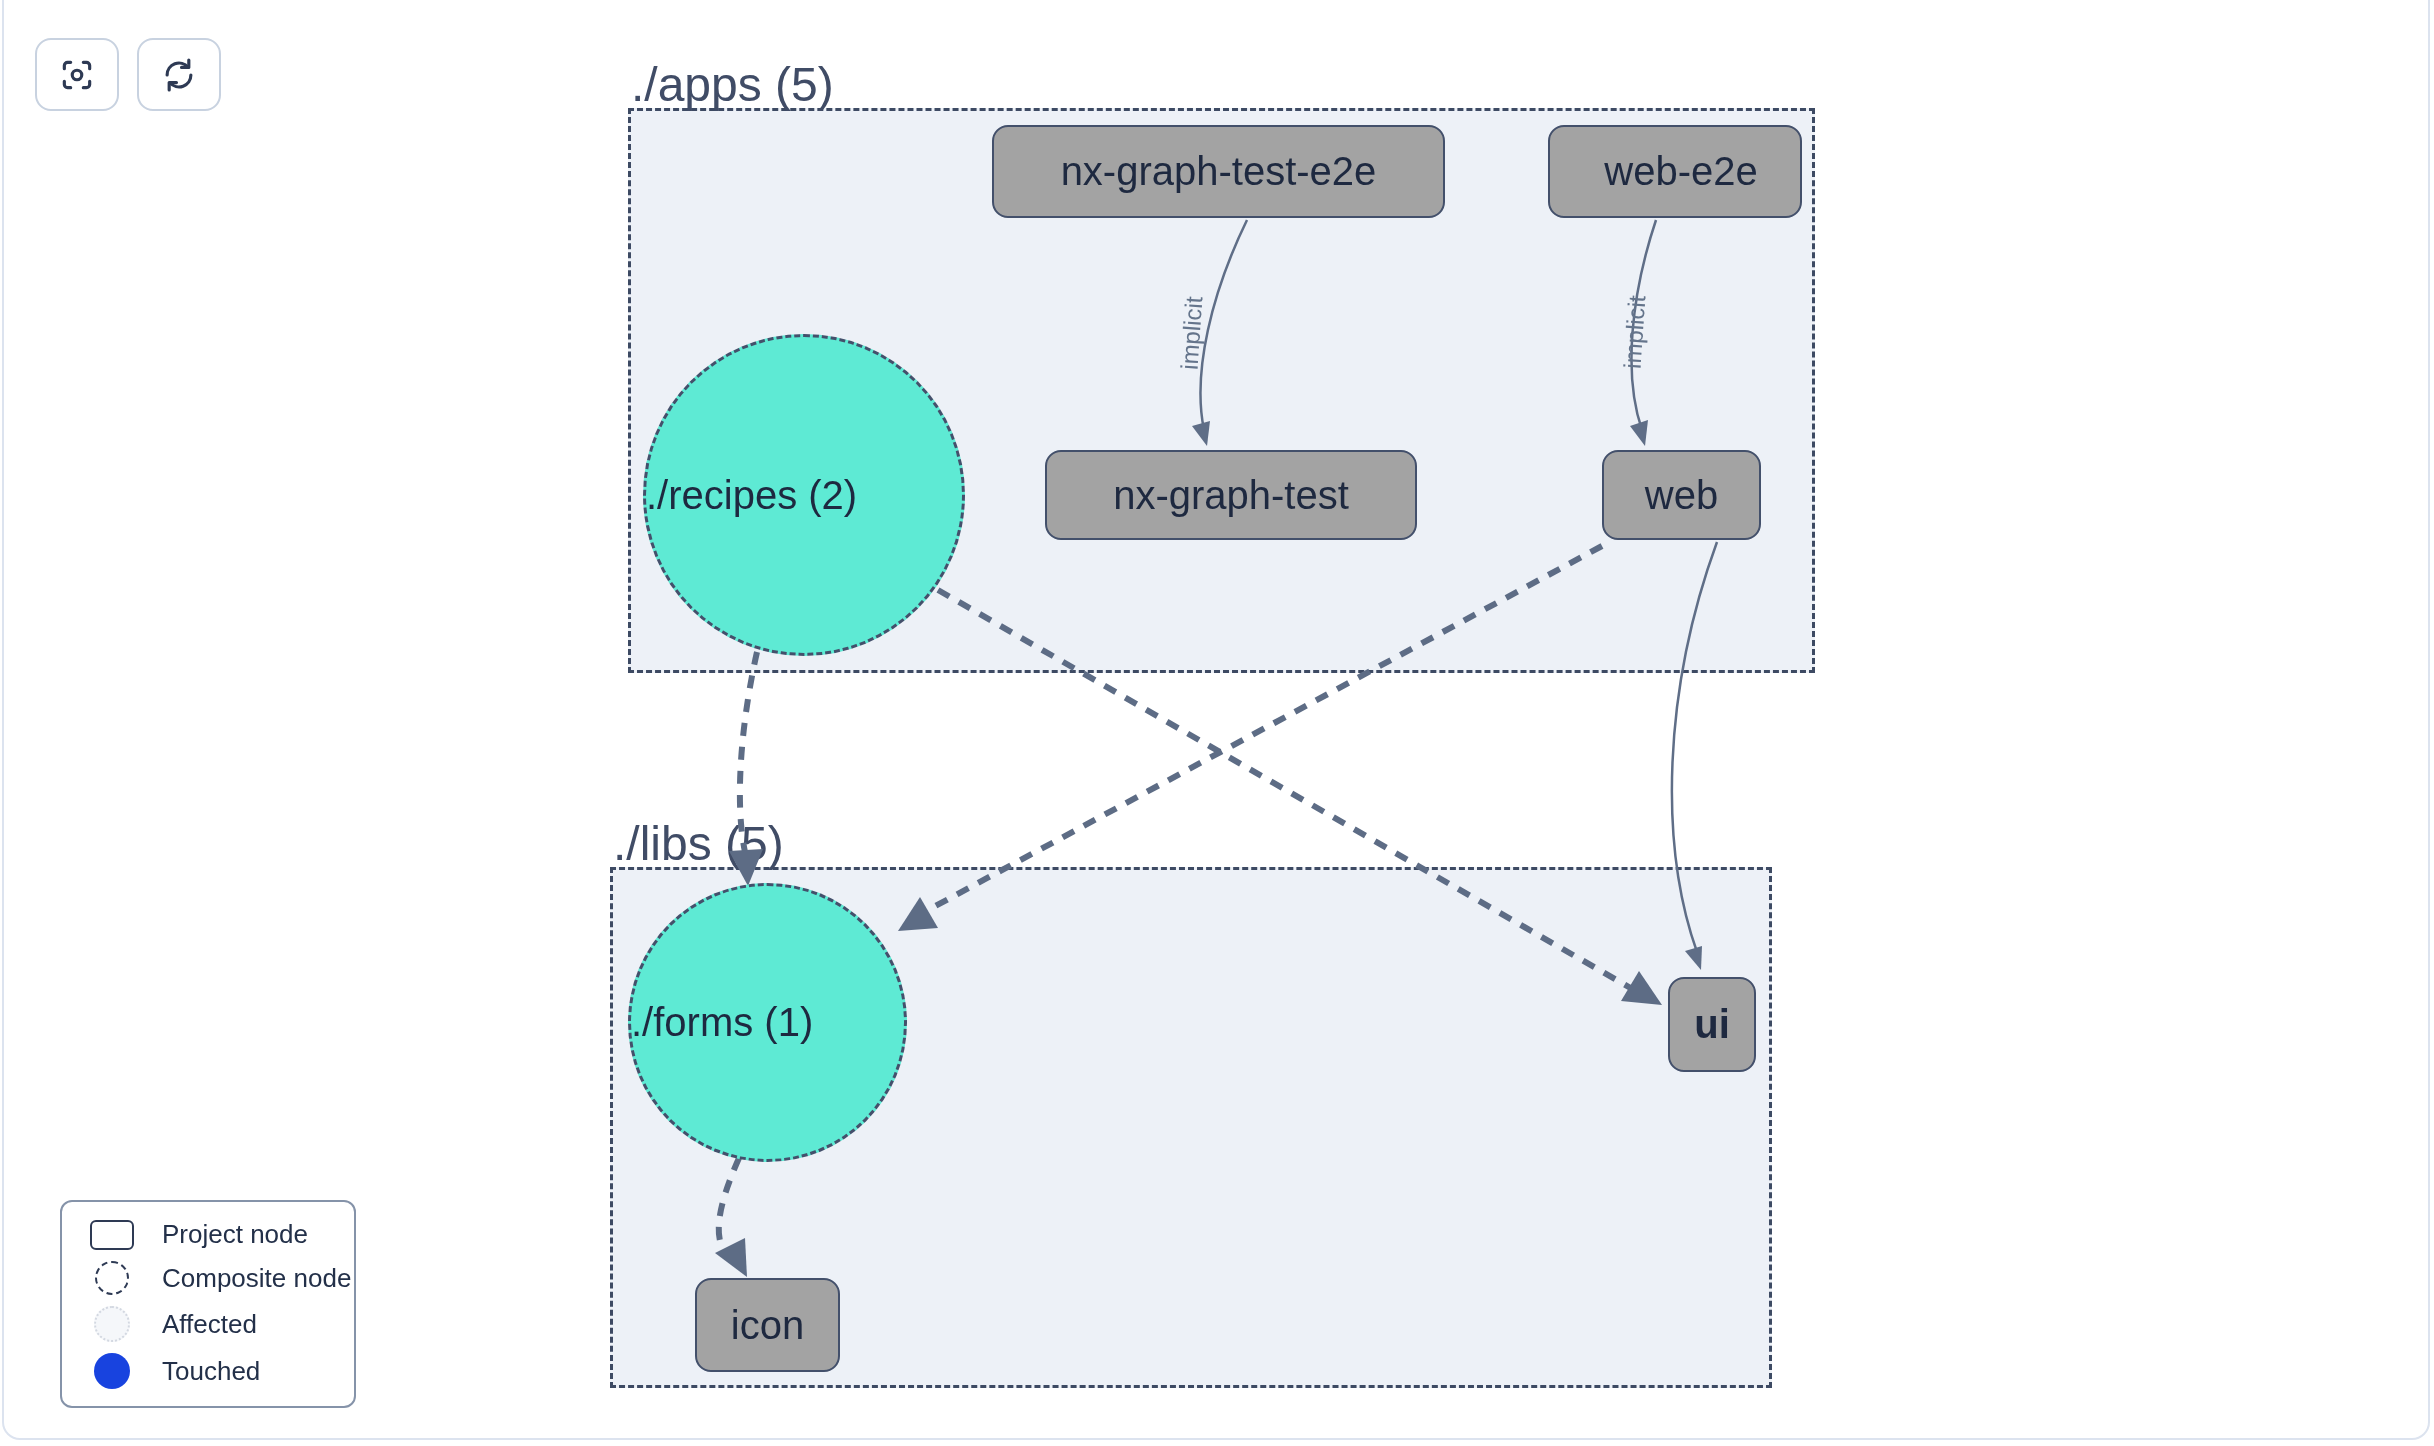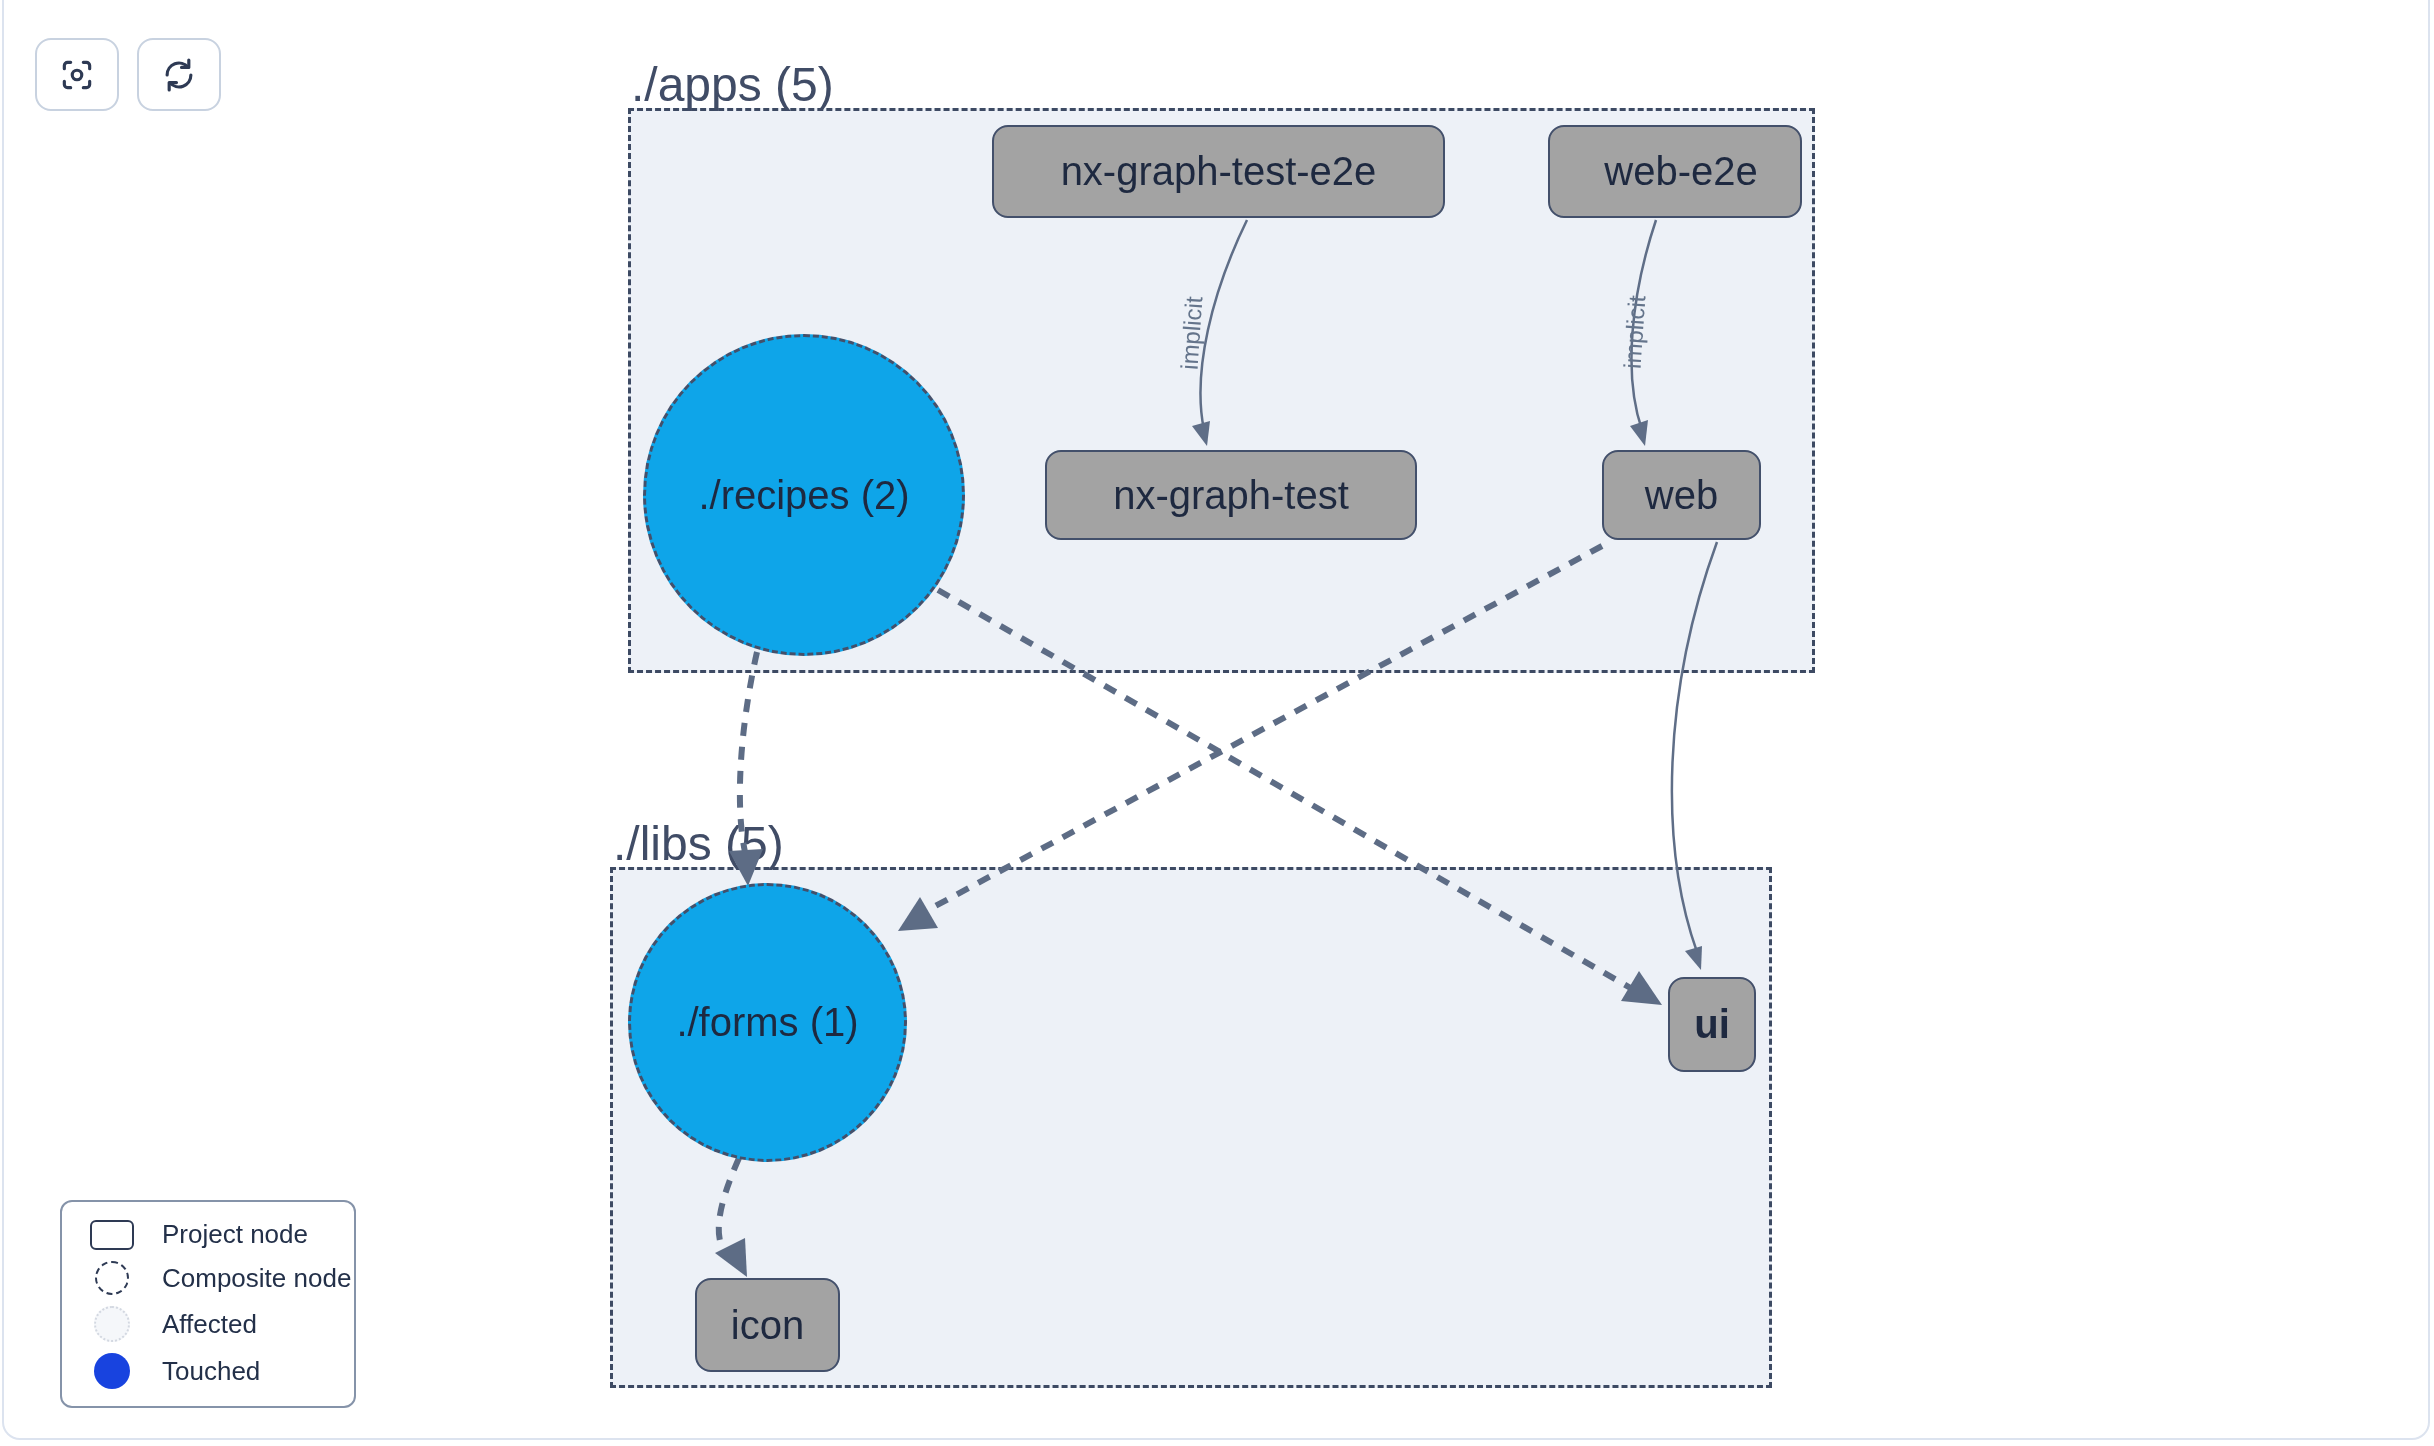--- a/index.html
+++ b/index.html
@@ -20,22 +20,22 @@
   .group{position:absolute;background:#edf1f7;border:3px dashed #3d4a63;box-sizing:border-box;}
   .group-label{position:absolute;left:0;right:0;top:-52px;height:52px;text-align:left;
     font-size:48px;line-height:52px;color:#404c66;white-space:nowrap;}
 
   
   .pnode{position:absolute;background:#a3a3a3;border:2.5px solid #43506b;border-radius:16px;
     box-sizing:border-box;display:flex;align-items:center;justify-content:center;
     font-size:40px;color:#1e2940;white-space:nowrap;cursor:pointer;}
 
   
-  .cnode{position:absolute;background:#0ea5e9;border:3px dashed #43506b;border-radius:50%;
-    box-sizing:border-box;display:flex;align-items:center;justify-content:center;
+  .cnode{position:absolute;background:#5eead4;border:3px dashed #43506b;border-radius:50%;
+    box-sizing:border-box;display:flex;align-items:center;
     font-size:40px;color:#1e2940;white-space:nowrap;cursor:pointer;}
 
   
   .edges{position:absolute;left:0;top:0;pointer-events:none;}
 
   .edge-label{position:absolute;font-size:24px;color:#64748b;white-space:nowrap;
     transform:translate(-50%,-50%) rotate(-86deg);}
 
   
   .legend{position:absolute;left:32px;top:1200px;width:296px;height:208px;

